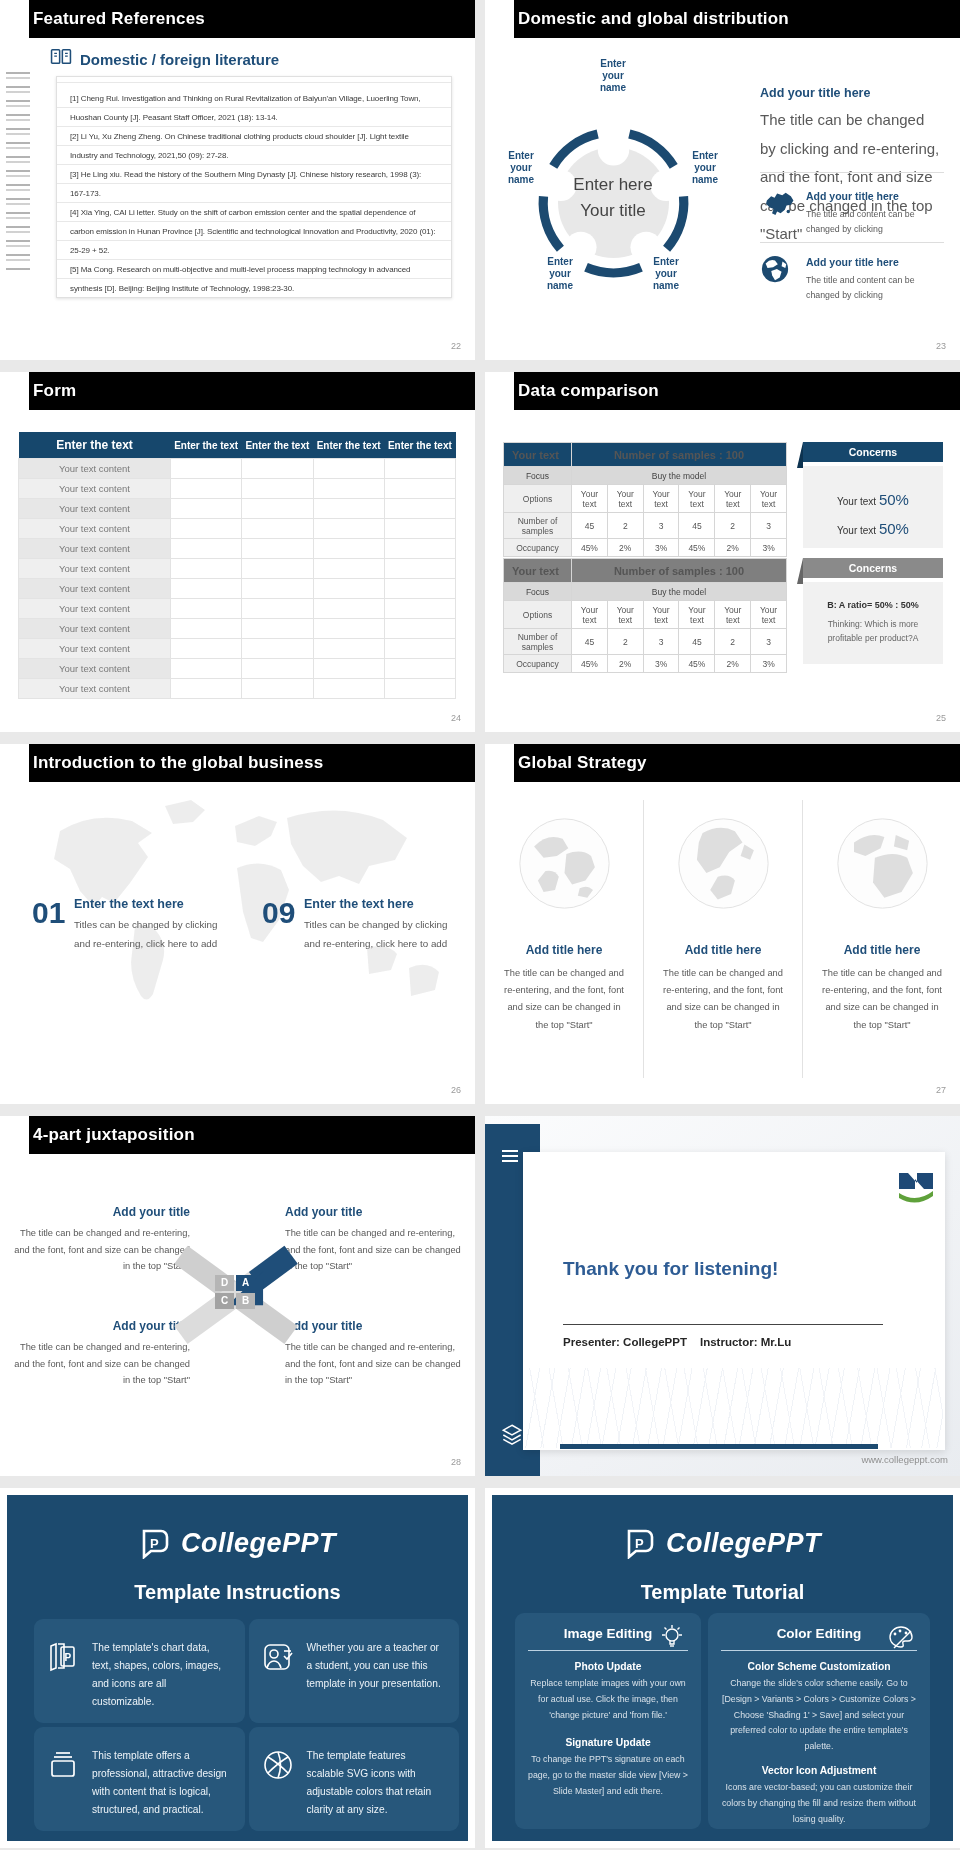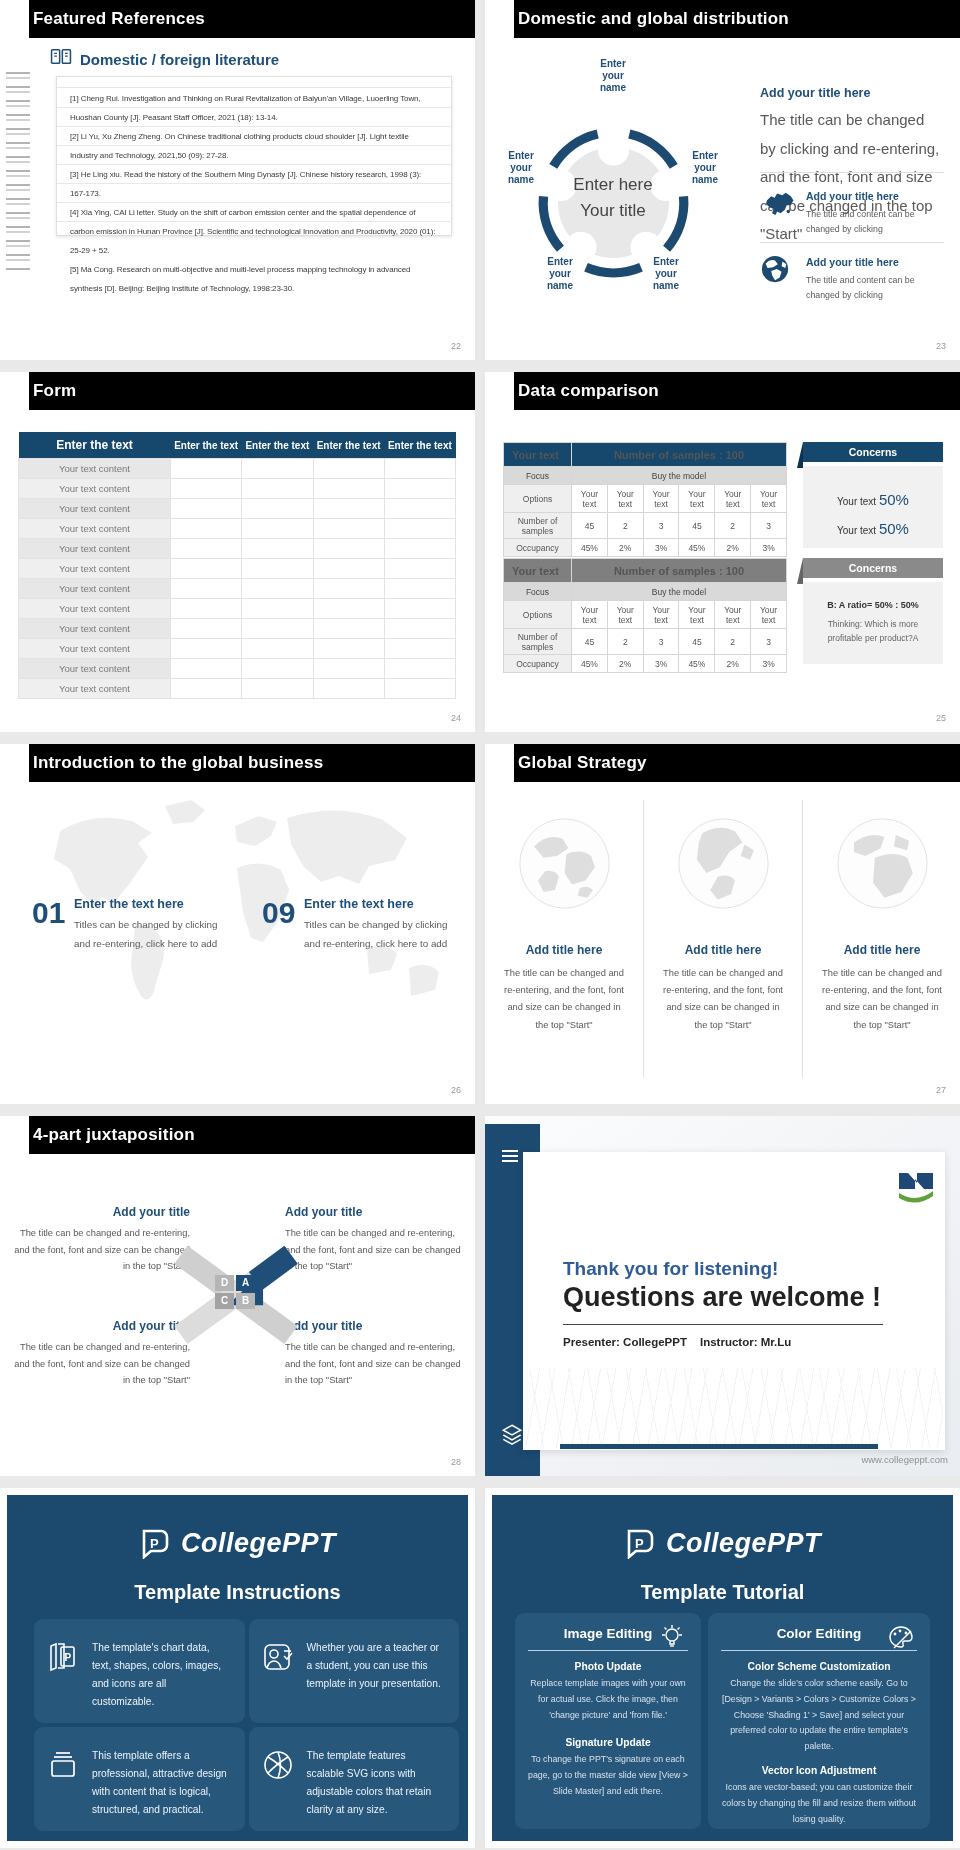--- a/index.html
+++ b/index.html
@@ -6,21 +6,21 @@
   .page{position:relative;width:960px;height:1850px;background:#e9e9e9;overflow:hidden;}
   .s{position:absolute;width:475px;height:360px;background:#fff;overflow:hidden;}
   .tb{position:absolute;left:0;top:0;width:100%;height:38px;background:#000000;color:#fff;
       font-size:17px;font-weight:bold;line-height:38px;padding-left:4px;box-sizing:border-box;letter-spacing:.2px;margin-left:29px;}
   .pg{position:absolute;right:14px;bottom:9px;font-size:9px;color:#9a9a9a;}
   
   .spiral{position:absolute;left:6px;top:72px;width:24px;height:198px;opacity:.75;
      background:repeating-linear-gradient(to bottom,#9a9a9a 0 2px,rgba(0,0,0,0) 2px 5px,#c2c2c2 5px 7px,rgba(0,0,0,0) 7px 14px);}
   .lit-head{position:absolute;left:50px;top:48px;display:flex;align-items:center;gap:8px;}
   .lit-head b{font-size:15px;color:#1F4E79;}
-  .ref-panel{position:absolute;left:56px;top:76px;width:396px;height:160px;background:#fff;border:1px solid #e0e0e0;
+  .ref-panel{position:absolute;left:56px;top:76px;width:396px;height:222px;background:#fff;border:1px solid #e0e0e0;
      box-shadow:0 1px 3px rgba(0,0,0,.12);padding:12px 13px;box-sizing:border-box;
      background-image:repeating-linear-gradient(to bottom,rgba(0,0,0,0) 0 18px,#e8e8e8 18px 19px);background-origin:content-box;}
   .ref-panel p{margin:0;font-size:8px;line-height:19px;color:#3a3a3a;letter-spacing:-.1px;}
   
   .node{position:absolute;font-size:10px;font-weight:bold;color:#1F4E79;text-align:center;line-height:1.2;white-space:pre-line;}
   .donut-center{position:absolute;left:58px;top:172px;width:140px;text-align:center;color:#444;font-size:17px;line-height:1.5;}
   .rp{position:absolute;left:275px;width:184px;}
   .rp-title{font-size:12.5px;font-weight:bold;color:#1F4E79;}
   .rp-body{font-size:15px;color:#595959;line-height:1.9;margin-top:6px;}
   .rp-div{position:absolute;left:275px;width:184px;border-top:1px solid #ddd;}
@@ -537,21 +537,20 @@
             <path d="M4 16 l8 4.5 8 -4.5"></path>
           </g>
       </svg>
     </div>
     <div class="ty-card"></div>
     <svg width="46" height="44" viewBox="0 0 46 42" style="position:absolute;left:408px;top:48px">
       <path d="M6 24 L6 8 L15 8 L24 18 L24 8 L40 8 L40 24 L31 24 L22 14 L22 24 Z" fill="#1E4976"></path>
       <path d="M6 28 Q23 39 40 26 L40 31 Q23 43 6 33 Z" fill="#5FA13B"></path>
     </svg>
     <div class="ty-line1">Thank you for listening!</div>
-    <div class="ty-line2">Questions are welcome !</div>
     <div class="ty-rule"></div>
     <div class="ty-pres">Presenter: CollegePPT</div>
     <div class="ty-inst">Instructor: Mr.Lu</div>
     <div class="ty-mesh"></div>
     <div class="ty-bluebar"></div>
     <div class="ty-site">www.collegeppt.com</div>
   </section>
 
   <section class="s" style="left:0;top:1488px">
     <div class="dk">

